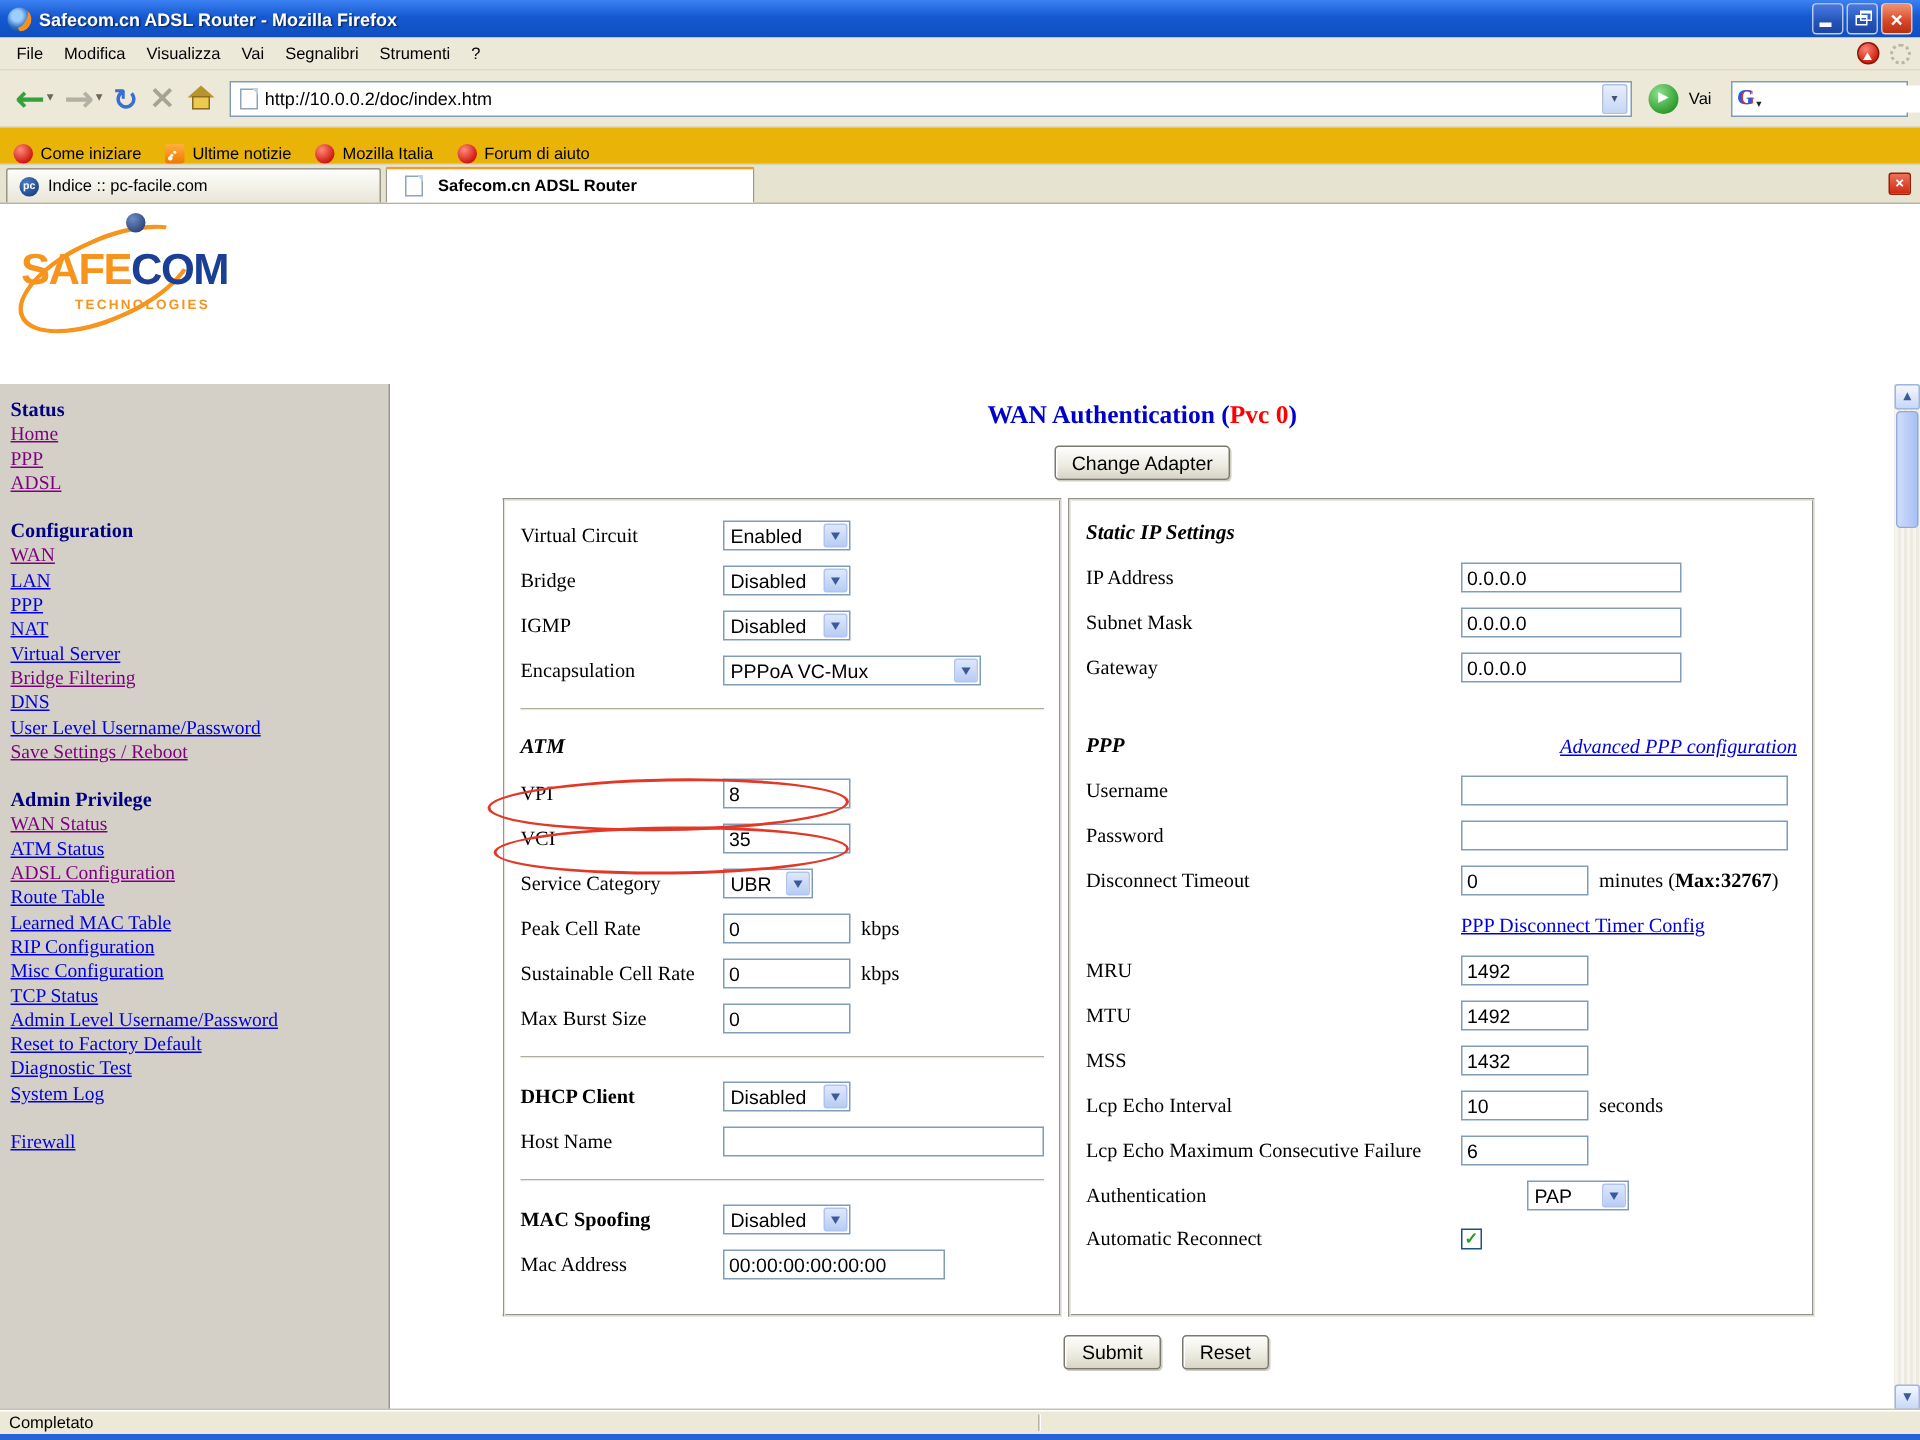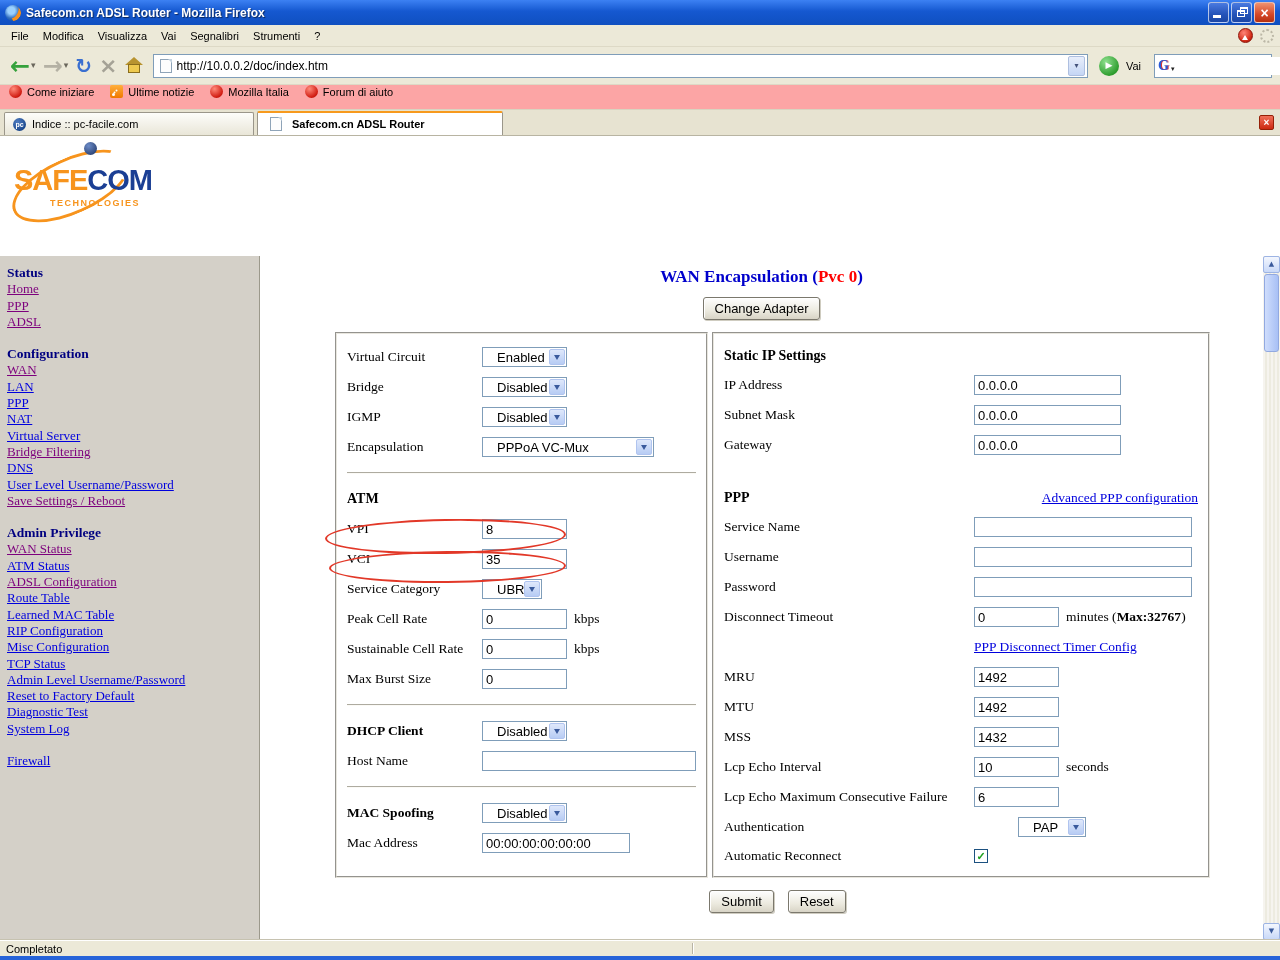--- a/index.html
+++ b/index.html
@@ -44,21 +44,21 @@
   .url-input { flex: 1; border: none; outline: none; font: 12px "Liberation Sans", sans-serif; height: 20px; background: transparent; }
   .xp-dropbtn { width: 17px; height: 20px; flex: none; background: linear-gradient(#e8eefb, #c5d6f5); border: 1px solid #aebfe0; border-radius: 2px; display: flex; align-items: center; justify-content: center; font: 8px/1 "DejaVu Sans", sans-serif; color: #44527a; }
   .go-btn { width: 20px; height: 20px; flex: none; border-radius: 50%; background: radial-gradient(circle at 35% 30%, #8fe08f, #2f9e2f 70%, #1c7a1c); display: flex; align-items: center; justify-content: center; margin: 0 4px; color: #fff; font: 9px/1 "DejaVu Sans", sans-serif; }
   .go-label { font-size: 11px; margin-right: 10px; }
   .searchbox { width: 118px; height: 24px; background: #fff; border: 1px solid #7f9db9; display: flex; align-items: center; padding: 0 3px; gap: 2px; }
   .g-logo { font: bold 14px "Liberation Serif", serif; color: #2a5bd7; text-shadow: 1px 0 0 #d33; }
   .search-caret { font: 7px/1 "DejaVu Sans", sans-serif; color: #222; align-self: flex-end; margin-bottom: 4px; }
   .search-input { flex: 1; border: none; outline: none; height: 18px; font: 12px "Liberation Sans", sans-serif; }
 
   
-  .bookmarksbar { height: 25px; display: flex; align-items: flex-start; padding: 0 9px; gap: 16px; background: #fca5a5; border-bottom: 1px solid #d8d4c0; }
+  .bookmarksbar { height: 25px; display: flex; align-items: flex-end; padding: 0 9px; gap: 16px; background: #eab308; border-bottom: 1px solid #d8d4c0; }
   .bm-item { display: flex; align-items: center; gap: 5px; font-size: 11px; }
   .bm-icon { width: 13px; height: 13px; flex: none; border-radius: 50%; background: radial-gradient(circle at 35% 30%, #ff8a7a, #d01a10 70%, #8d0d05); }
   .bm-icon.rss { border-radius: 2px; background: linear-gradient(#ffb03c, #f07800); position: relative; }
   .bm-icon.rss::after { content: ""; position: absolute; left: 2px; bottom: 2px; width: 3px; height: 3px; border-radius: 50%; background: #fff; box-shadow: 1px -2px 0 -0.5px #fff, 3px -4px 0 -0.5px #fff; }
 
   
   .tabbar { height: 26px; background: #e7e3d1; display: flex; align-items: flex-end; padding: 2px 4px 0; gap: 3px; border-bottom: 1px solid #b8b4a2; position: relative; }
   .tab { height: 23px; display: flex; align-items: center; gap: 6px; padding: 4px 8px; border: 1px solid #9a968a; border-bottom: none; border-radius: 2px 2px 0 0; background: linear-gradient(#fdfdfa, #e9e6d8); font-size: 11px; width: 250px; cursor: default; }
   .tab.active { background: #fff; border-top: 2px solid #f79a1e; font-weight: bold; width: 246px; height: 24px; }
   .favicon-pc { width: 13px; height: 13px; flex: none; border-radius: 50%; background: radial-gradient(circle at 35% 30%, #4f7cc0, #1d4a8f 70%, #0e2c5c); color: #fff; font: bold 7px/13px "Liberation Sans", sans-serif; text-align: center; }
@@ -87,31 +87,31 @@
   .page-title .pvc { color: #ff0000; }
   .change-row { text-align: center; margin-top: 10px; }
   .btn { font: 13px "Liberation Sans", sans-serif; color: #000; background: linear-gradient(#fefefe, #eceadf 60%, #d8d4c6); border: 1px solid #7b786d; border-radius: 3px; box-shadow: inset 1px 1px 0 #fff, 1px 1px 0 #cfccc0; padding: 3px 11px; cursor: pointer; }
   .panels { display: flex; gap: 4px; margin: 12px 0 0 75px; }
   .panel { border: 2px groove #e8e6de; background: #fff; height: 546px; }
   .panel.left { width: 373px; padding: 8px 10px 0; }
   .panel.right { width: 498px; padding: 8px 10px 0; }
   .frow { display: flex; align-items: center; height: 30px; }
   .frow .lbl { width: 135px; flex: none; font-size: 13.5px; }
   .panel.right .frow .lbl { width: 250px; }
-  .hdr-row { height: 30px; display: flex; align-items: center; font-weight: bold; font-size: 14px; }
+  .hdr-row { height: 30px; display: flex; align-items: center; font-weight: bold; font-size: 14px; font-style: italic; }
   .hdr-row.spaced { justify-content: space-between; }
   .hdr-row.short { height: 28px; }
   .bold { font-weight: bold; }
   .sep { border-top: 1px solid #aeaba0; border-bottom: 1px solid #fbfaf6; margin: 10px 0; }
   .vgap { height: 24px; }
   .ti { height: 20px; border: 1px solid #7f9db9; font: 13px "Liberation Sans", sans-serif; padding: 1px 3px; background: #fff; outline: none; }
   .w85 { width: 85px; } .w147 { width: 147px; } .w148 { width: 148px; } .w218 { width: 218px; } .w220 { width: 220px; }
   .unit { margin-left: 7px; font-size: 13.5px; }
   .xpsel { display: inline-flex; align-items: center; height: 20px; border: 1px solid #7f9db9; background: #fff; padding: 1px; cursor: default; }
-  .xpsel .sv { flex: 1; font: 13px "Liberation Sans", sans-serif; padding: 0 13px; white-space: nowrap; overflow: hidden; }
+  .xpsel .sv { flex: 1; font: 13px "Liberation Sans", sans-serif; padding: 0 3px; white-space: nowrap; overflow: hidden; }
   .xpsel .sa { width: 16px; height: 16px; flex: none; border: 1px solid #b0c4ef; border-radius: 2px; background: linear-gradient(#dfe8fb, #b7ccf4); display: flex; align-items: center; justify-content: center; }
   .xpsel .sa i { border: 3.5px solid transparent; border-top: 5px solid #3a5a9c; margin-top: 4px; }
   .w85s { width: 85px; } .w60s { width: 60px; align-items: flex-end; } .w172s { width: 172px; } .w68s { width: 68px; margin-left: 44px; }
   .cb { width: 14px; height: 14px; border: 1px solid #1c5180; background: #fff; text-align: center; font: bold 11px/12px "Liberation Sans", sans-serif; color: #21a121; cursor: pointer; }
   .plink { color: #0000dd; text-decoration: underline; font-size: 13.5px; cursor: pointer; }
   .submit-row { text-align: center; margin-top: 12px; margin-left: 32px; }
   .submit-row .btn { margin: 0 5px; }
   .oval { position: absolute; border: 2px solid #e23828; border-radius: 50%; pointer-events: none; }
   .oval1 { left: 65px; top: 263px; width: 241px; height: 35px; transform: rotate(-1deg); }
   .oval2 { left: 69px; top: 295px; width: 237px; height: 32px; transform: rotate(-0.6deg); }
@@ -275,21 +275,21 @@
         <a class="slink">Reset to Factory Default</a>
         <a class="slink">Diagnostic Test</a>
         <a class="slink">System Log</a>
       </div>
       <div class="side-section">
         <a class="slink">Firewall</a>
       </div>
     </div>
 
     <div class="main">
-      <div class="page-title"><span>WAN Encapsulation</span><span> (</span><span class="pvc">Pvc 0</span><span>)</span></div>
+      <div class="page-title"><span>WAN Authentication</span><span> (</span><span class="pvc">Pvc 0</span><span>)</span></div>
       <div class="change-row"><button class="btn">Change Adapter</button></div>
 
       <div class="panels">
 
         <div class="panel left">
           <div class="frow">
               <span class="lbl">Virtual Circuit</span>
             <span class="xpsel w85s">
                 <span class="sv">Enabled</span>
                 <span class="sa">
@@ -398,24 +398,20 @@
             <input class="ti w147" value="0.0.0.0" style="">
             </div>
           <div class="frow">
               <span class="lbl">Gateway</span>
             <input class="ti w147" value="0.0.0.0" style="">
             </div>
           <div class="vgap"></div>
           <div class="hdr-row short spaced">
               <span>PPP</span>
             <a class="plink" style="font-weight:normal">Advanced PPP configuration</a>
-            </div>
-          <div class="frow">
-              <span class="lbl">Service Name</span>
-            <input class="ti w218" value="" style="">
             </div>
           <div class="frow">
               <span class="lbl">Username</span>
             <input class="ti w218" value="" style="">
             </div>
           <div class="frow">
               <span class="lbl">Password</span>
             <input class="ti w218" value="" style="">
             </div>
           <div class="frow">

